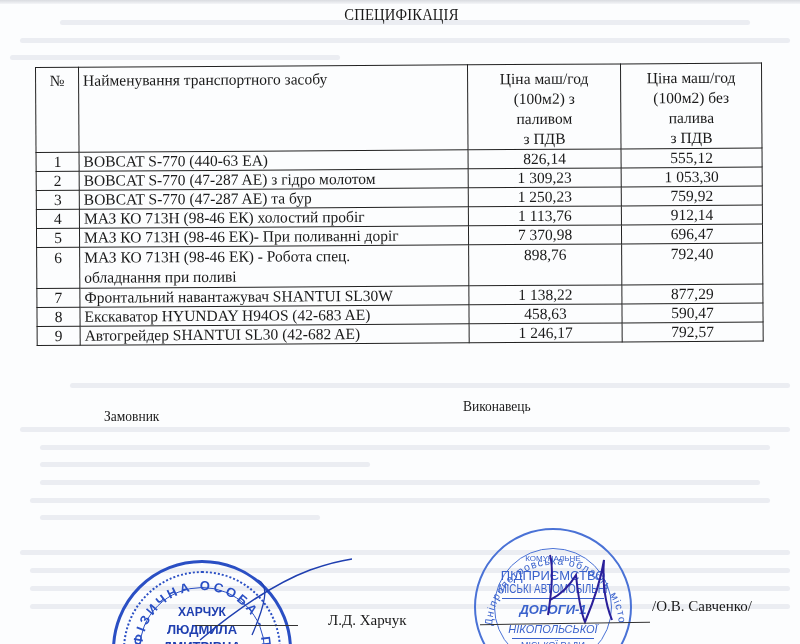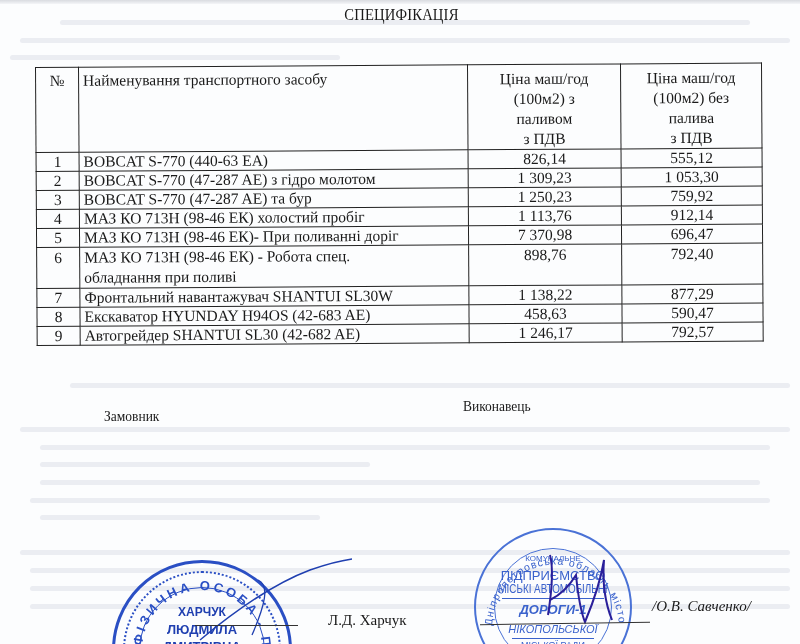--- a/index.html
+++ b/index.html
@@ -222,13 +222,13 @@
   <div class="stamp-text" style="top:72px;font-size:13px;font-weight:bold;font-style:italic;color:#3a62cc;">ДОРОГИ-1</div>
   <div class="stamp-text" style="top:93px;font-size:11px;font-weight:normal;font-style:italic;color:#3a62cc;">НІКОПОЛЬСЬКОЇ</div>
   <div style="position:absolute;left:36px;right:36px;top:108px;height:1px;background:#3a62cc;"></div>
   <div class="stamp-text" style="top:110px;font-size:9px;font-weight:normal;color:#3a62cc;">МІСЬКОЇ РАДИ</div>
 </div>
 
 <svg width="120" height="120" style="position:absolute;left:530px;top:540px;">
   <path d="M 18,75 C 22,50 24,30 20,15 M 20,60 C 30,55 40,45 46,35 C 48,55 50,70 55,82 C 60,70 70,45 74,20 C 72,45 76,65 82,80" stroke="#2a1f9a" stroke-width="2" fill="none"></path>
 </svg>
 <div class="sigline" style="left:480px;top:623px;width:170px;transform:rotate(-0.8deg);"></div>
-<div class="sig" style="left:652px;top:598px;font-style:italic;">/О.В. Савченко/</div>
+<div class="sig" style="left:652px;top:598px;">/О.В. Савченко/</div>
 
 </body></html>

